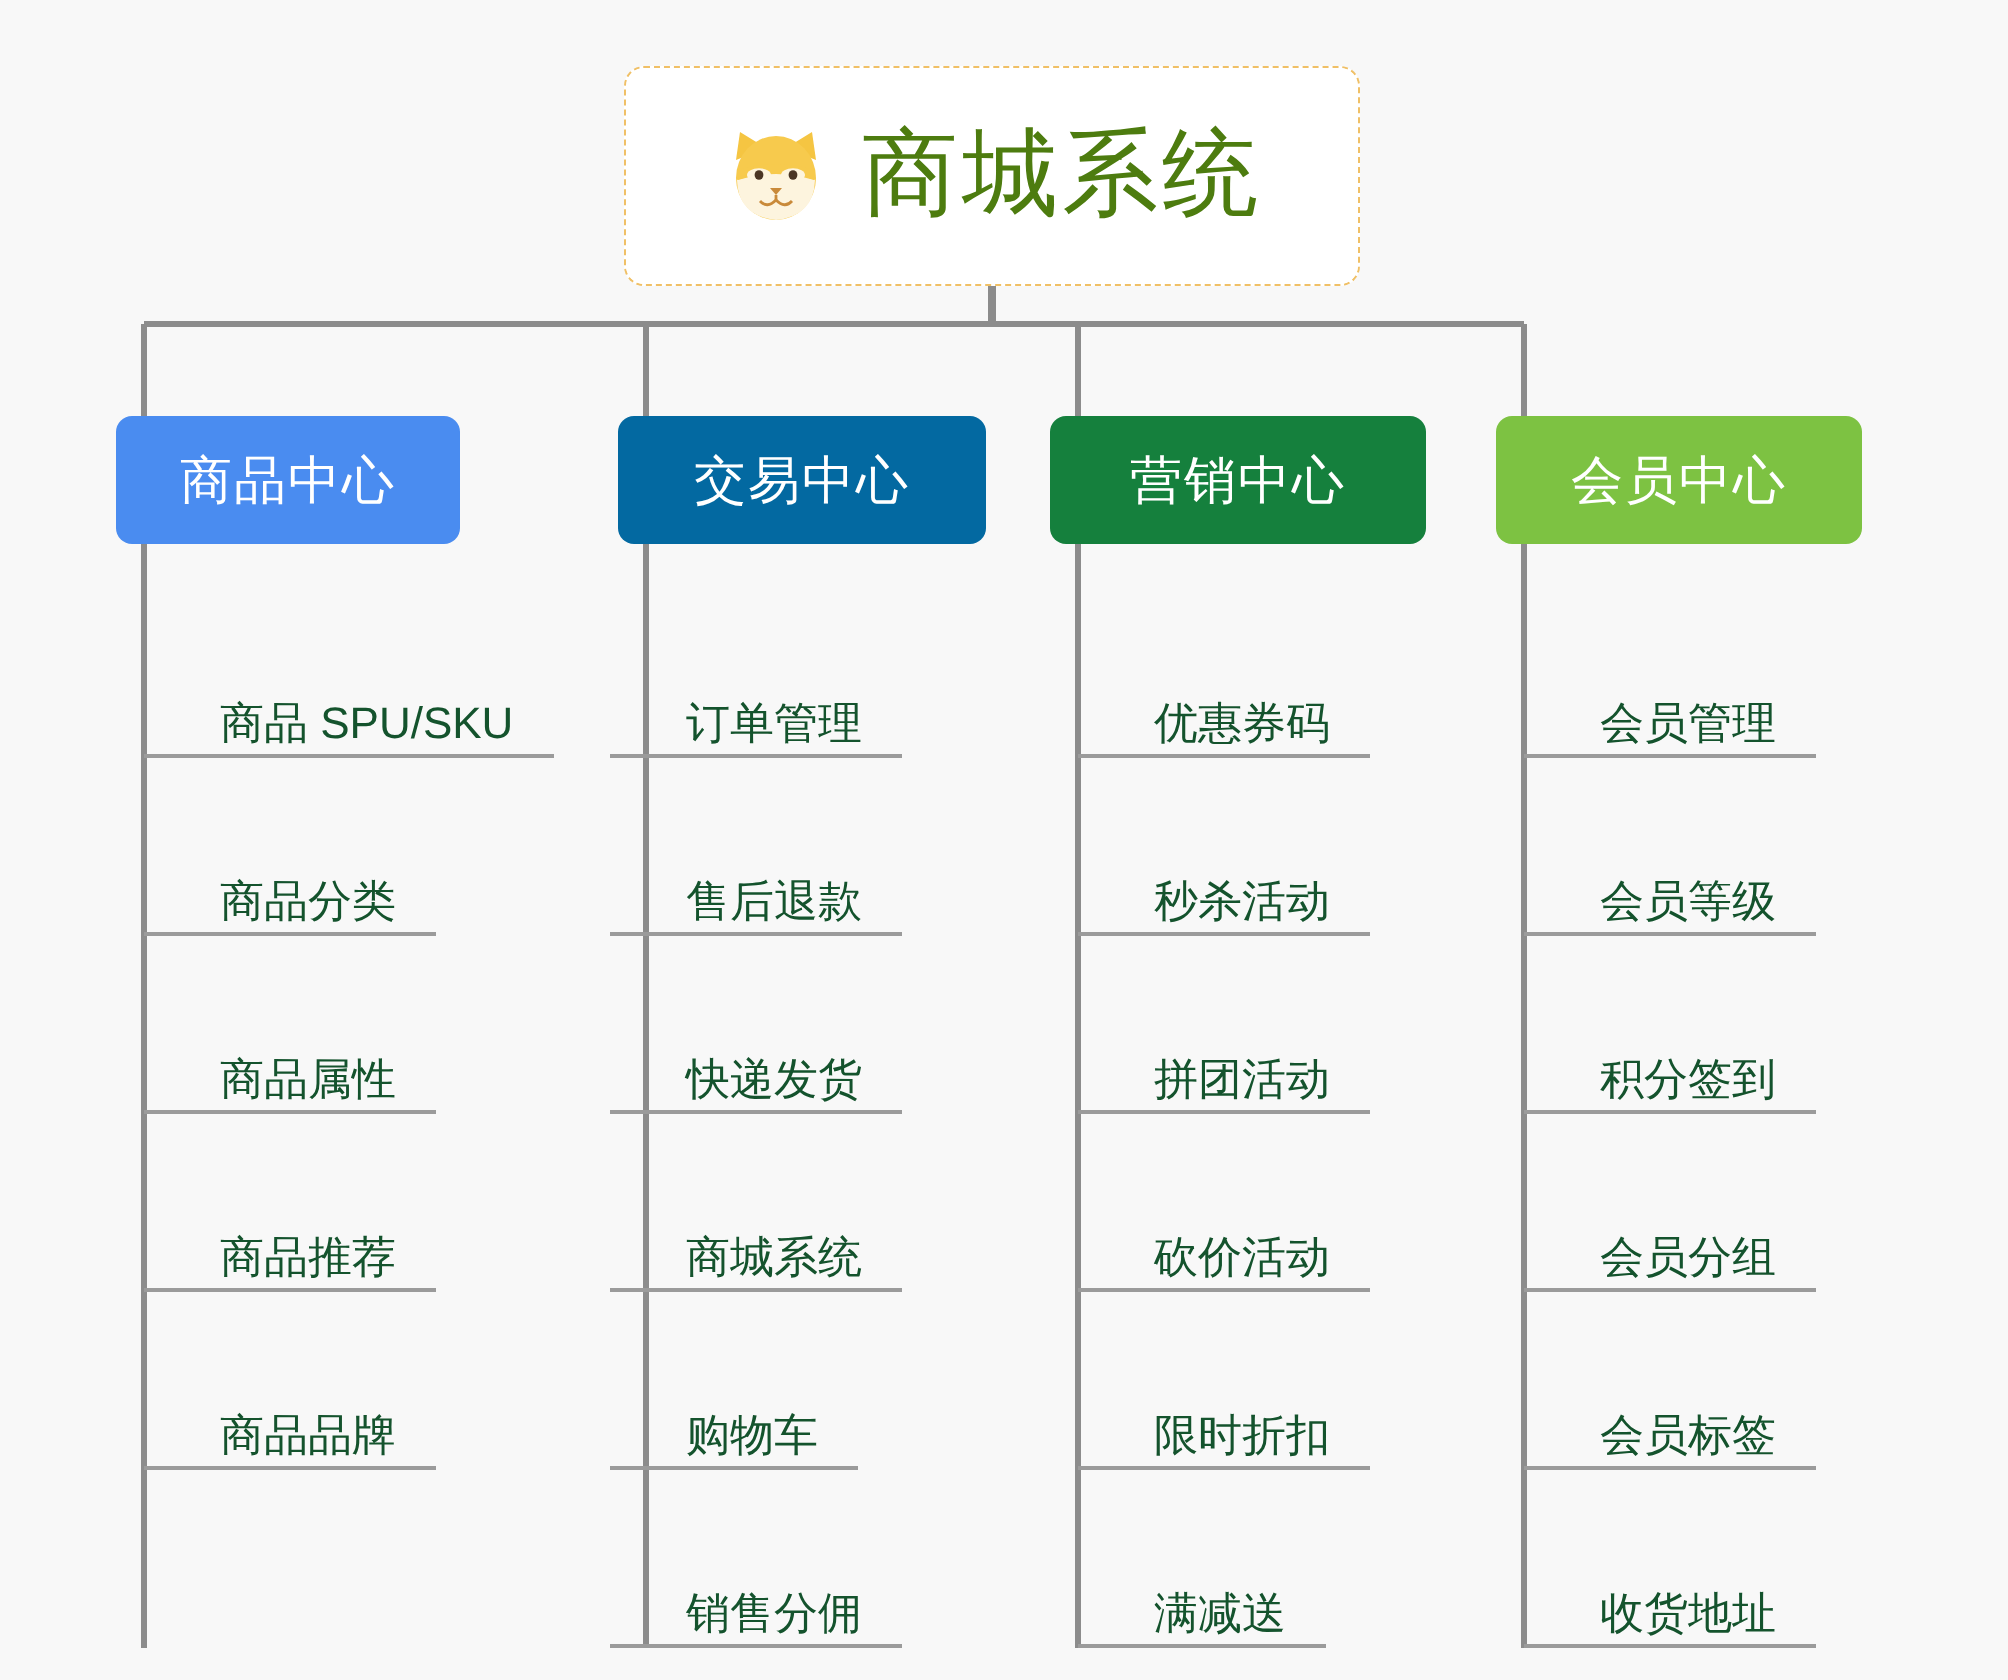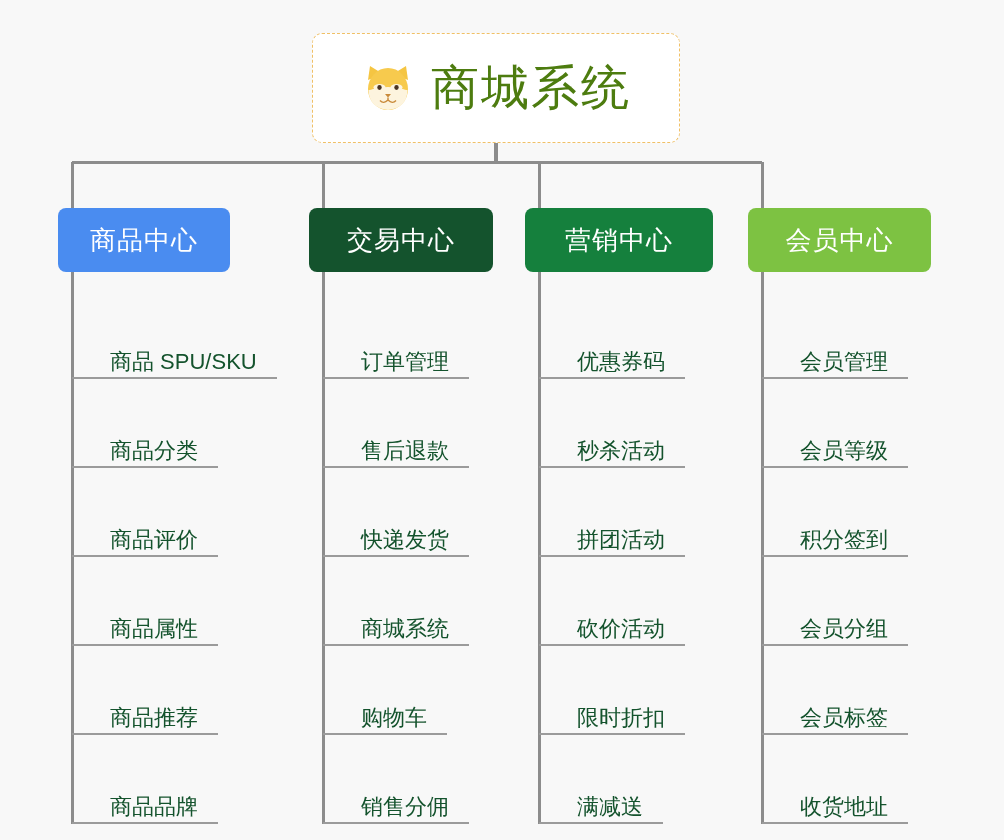--- a/index.html
+++ b/index.html
@@ -162,40 +162,36 @@
       <div class="leaf-col" style="left: 72px;">
         <div class="leaf-item">
           <span class="leaf-label">商品 SPU/SKU</span>
           <div class="leaf-underline" style="width: 205px;"></div>
         </div>
         <div class="leaf-item">
           <span class="leaf-label">商品分类</span>
           <div class="leaf-underline" style="width: 146px;"></div>
         </div>
         <div class="leaf-item">
-          <span class="leaf-label">商品评价</span>
-          <div class="leaf-underline" style="width: 146px;"></div>
-        </div>
-        <div class="leaf-item">
           <span class="leaf-label">商品属性</span>
           <div class="leaf-underline" style="width: 146px;"></div>
         </div>
         <div class="leaf-item">
           <span class="leaf-label">商品推荐</span>
           <div class="leaf-underline" style="width: 146px;"></div>
         </div>
         <div class="leaf-item">
           <span class="leaf-label">商品品牌</span>
           <div class="leaf-underline" style="width: 146px;"></div>
         </div>
       </div>
-      <div class="cat-box" style="left: 309px; top: 208px; width: 184px; background: #14532d;">
+      <div class="cat-box" style="left: 309px; top: 208px; width: 184px; background: #0369a1;">
         <span>交易中心</span>
       </div>
-      <div class="leaf-col" style="left: 323px;">
+      <div class="leaf-col" style="left: 305px;">
         <div class="leaf-item">
           <span class="leaf-label">订单管理</span>
           <div class="leaf-underline" style="width: 146px;"></div>
         </div>
         <div class="leaf-item">
           <span class="leaf-label">售后退款</span>
           <div class="leaf-underline" style="width: 146px;"></div>
         </div>
         <div class="leaf-item">
           <span class="leaf-label">快递发货</span>

